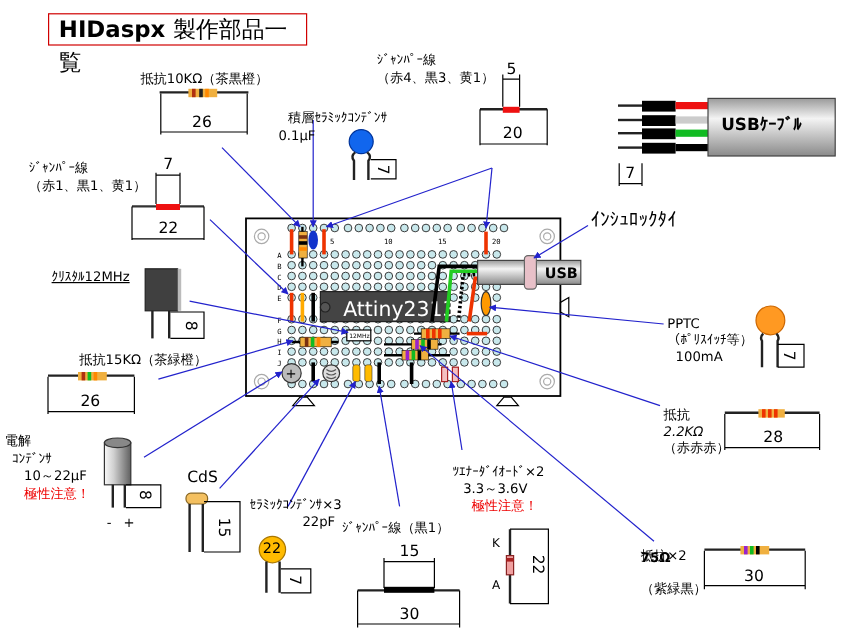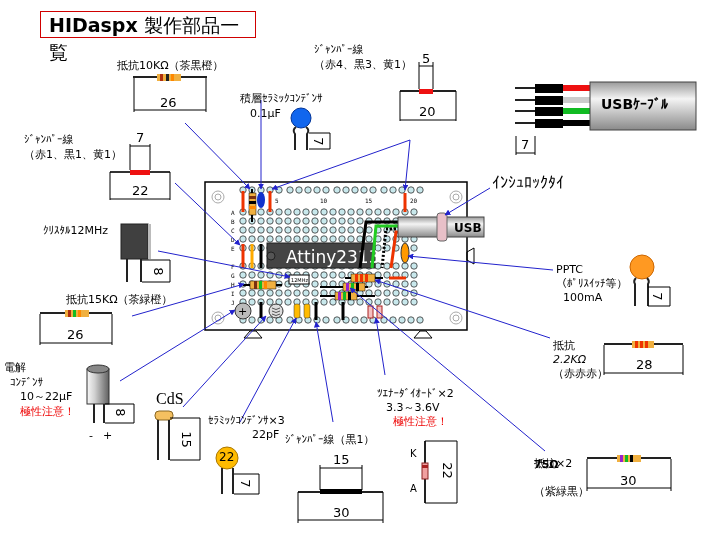--- a/index.html
+++ b/index.html
@@ -541,48 +541,48 @@
 
 <div class="lbl" style="left:117px;top:59px;">抵抗10KΩ（茶黒橙）</div>
 <div class="dim" style="left:160px;top:95px;">26</div>
 
 <div class="lbl" style="left:24px;top:133px;">ｼﾞｬﾝﾊﾟｰ線</div>
 <div class="lbl" style="left:24px;top:148px;">（赤1、黒1、黄1）</div>
 <div class="dim" style="left:136px;top:130px;">7</div>
 <div class="dim" style="left:132px;top:183px;">22</div>
 
 <div class="lbl" style="left:240px;top:92px;">積層ｾﾗﾐｯｸｺﾝﾃﾞﾝｻ</div>
-<div class="lbl" style="left:250px;top:107px;">0.1μF</div>
+<div class="lbl" style="left:232px;top:107px;">0.1μF</div>
 <div class="dim" style="left:314px;top:134px;transform:rotate(90deg);">7</div>
 
 <div class="lbl" style="left:314px;top:43px;">ｼﾞｬﾝﾊﾟｰ線</div>
 <div class="lbl" style="left:314px;top:58px;">（赤4、黒3、黄1）</div>
 <div class="dim" style="left:422px;top:51px;">5</div>
 <div class="dim" style="left:419px;top:104px;">20</div>
 
 <div class="lbl" style="left:601px;top:98px;font-size:14px;font-weight:bold;">USBｹｰﾌﾞﾙ</div>
 <div class="dim" style="left:521px;top:137px;">7</div>
 
 <div class="lbl" style="left:492px;top:176px;font-size:16px;">ｲﾝｼｭﾛｯｸﾀｲ</div>
 
-<div class="lbl" style="left:43px;top:224px;">ｸﾘｽﾀﾙ12MHz</div>
+<div class="lbl" style="left:43px;top:224px;text-decoration:underline;">ｸﾘｽﾀﾙ12MHz</div>
 <div class="dim" style="left:154px;top:264px;transform:rotate(90deg);">8</div>
 
 <div class="lbl" style="left:30px;top:293px;margin-left:36px;">抵抗15KΩ（茶緑橙）</div>
 <div class="dim" style="left:67px;top:327px;">26</div>
 
 <div class="lbl" style="left:4px;top:361px;">電解</div>
 <div class="lbl" style="left:10px;top:376px;">ｺﾝﾃﾞﾝｻ</div>
 <div class="lbl" style="left:20px;top:390px;">10～22μF</div>
 <div class="lbl red" style="left:20px;top:405px;">極性注意！</div>
 <div class="lbl" style="left:89px;top:429px;">-</div>
 <div class="lbl" style="left:103px;top:429px;">+</div>
 <div class="dim" style="left:116px;top:405px;transform:rotate(90deg);">8</div>
 
-<div class="lbl" style="left:156px;top:392px;font-size:16px;font-family:Liberation Serif, serif;">CdS</div>
+<div class="lbl" style="left:156px;top:392px;font-size:13px;">CdS</div>
 <div class="dim" style="left:178px;top:432px;transform:rotate(90deg);">15</div>
 
 <div class="lbl" style="left:208px;top:414px;">ｾﾗﾐｯｸｺﾝﾃﾞﾝｻ×3</div>
 <div class="lbl" style="left:216px;top:428px;margin-left:36px;">22pF</div>
 <div class="lbl" style="left:219px;top:451px;font-size:12px;">22</div>
 <div class="dim" style="left:241px;top:476px;transform:rotate(90deg);">7</div>
 
 <div class="lbl" style="left:285px;top:433px;">ｼﾞｬﾝﾊﾟｰ線（黒1）</div>
 <div class="dim" style="left:333px;top:452px;">15</div>
 <div class="dim" style="left:333px;top:505px;">30</div>

